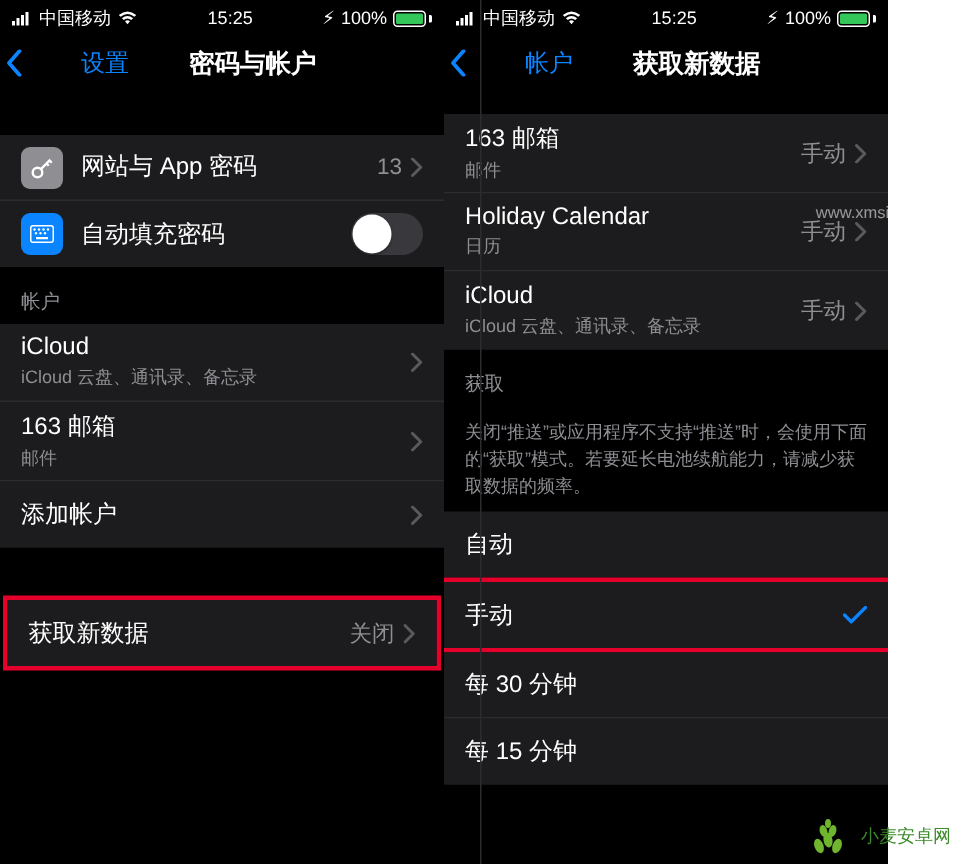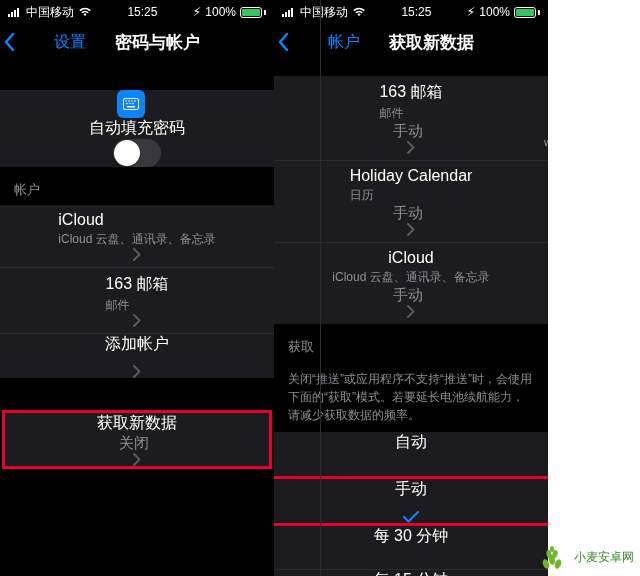--- a/index.html
+++ b/index.html
@@ -3,21 +3,21 @@
 <meta charset="utf-8">
 <style>
   * { margin: 0; padding: 0; box-sizing: border-box; }
   body {
     width: 640px; height: 576px;
     background: #fff;
     font-family: -apple-system, "PingFang SC", sans-serif;
     position: relative;
     overflow: hidden;
   }
-  .phones { display: flex; width: 548px; height: 576px; background:#f97316; }
+  .phones { display: flex; width: 592px; height: 576px; background:#f97316; }
   .phone { width: 320px; height: 576px; background: #000; color: #fff; overflow: hidden; position: relative; }
   
   .statusbar { display:flex; align-items:center; justify-content:space-between; padding:4px 8px 2px 8px; font-size:12px; height:22px; }
   .sb-left, .sb-right { display:flex; align-items:center; gap:4px; }
   .bars { width:14px; height:10px; position:relative; }
   .bars span { position:absolute; bottom:0; width:2px; background:#fff; }
   .bars span:nth-child(1){left:0;height:3px;}
   .bars span:nth-child(2){left:3px;height:5px;}
   .bars span:nth-child(3){left:6px;height:7px;}
   .bars span:nth-child(4){left:9px;height:9px;}
@@ -28,22 +28,22 @@
   .batt-tip { width:2px; height:5px; background:#fff; border-radius:0 1px 1px 0; }
 
   .nav { display:flex; align-items:center; height:40px; position:relative; }
   .nav-back { display:flex; align-items:center; color:#0a84ff; font-size:16px; padding-left:4px;gap:38px; }
   .nav-title { position:absolute; left:0; right:0; text-align:center; font-size:17px; font-weight:600; color:#fff; pointer-events:none;margin-left:41px; }
   .chev-left svg { width:12px; height:18px; display:block; }
 
   .group-gap { height:28px; }
   .group-gap-sm { height:14px; }
 
-  .cell { display:flex; align-items:center; padding:0 14px; background:#1c1c1e; border-bottom:1px solid #2c2c2e; min-height:44px;flex-direction:column; }
-  .cell:last-child { border-bottom:none;text-align:center; }
+  .cell { display:flex; align-items:center; padding:0 14px; background:#1c1c1e; border-bottom:1px solid #2c2c2e; min-height:44px; }
+  .cell:last-child { border-bottom:none; }
   .cell.two-line { padding-top:6px; padding-bottom:6px; min-height:52px; }
   .cell .icon-box { width:28px; height:28px; border-radius:6px; display:flex; align-items:center; justify-content:center; margin-right:12px; flex-shrink:0; }
   .cell .labels { flex:1; min-width:0; }
   .cell .title { font-size:16px; color:#fff; }
   .cell .subtitle { font-size:12px; color:#8e8e93; margin-top:2px; }
   .cell .detail { font-size:15px; color:#8e8e93; margin-right:6px; }
   .cell .chev { flex-shrink:0; }
   .chev svg { width:8px; height:13px; display:block; }
 
   .section-header { font-size:13px; color:#8e8e93; padding:14px 14px 6px 14px; }
@@ -109,20 +109,37 @@
             </svg>
           </span>
         <span>设置</span>
       </div>
       <div class="nav-title">密码与帐户</div>
     </div>
 
     <div class="group-gap"></div>
 
     <div class="group">
+      <div class="cell">
+        <span class="icon-box" style="background:#8e8e93">
+            <svg width="16" height="16" viewBox="0 0 16 16">
+              <circle cx="5" cy="11" r="3.2" fill="none" stroke="#fff" stroke-width="1.6"></circle>
+              <path d="M7.3 8.7 L13 3 L14.5 4.5 M11 5 L12.5 6.5" stroke="#fff" stroke-width="1.6" fill="none"></path>
+            </svg>
+          </span>
+        <div class="labels">
+            <div class="title">网站与 App 密码</div>
+          </div>
+        <span class="detail">13</span>
+        <span class="chev">
+            <svg viewBox="0 0 8 13">
+              <path d="M1 1 L6.5 6.5 L1 12" stroke="#5a5a5e" stroke-width="2" fill="none" stroke-linecap="round" stroke-linejoin="round"></path>
+            </svg>
+          </span>
+      </div>
       <div class="cell">
         <span class="icon-box" style="background:#0a84ff">
             <svg width="16" height="12" viewBox="0 0 16 12">
               <rect x="0.5" y="0.5" width="15" height="11" rx="1.5" fill="none" stroke="#fff"></rect>
               <rect x="4" y="8" width="8" height="1.5" fill="#fff"></rect>
               <circle cx="3" cy="3" r="0.8" fill="#fff"></circle>
               <circle cx="6" cy="3" r="0.8" fill="#fff"></circle>
               <circle cx="9" cy="3" r="0.8" fill="#fff"></circle>
               <circle cx="12" cy="3" r="0.8" fill="#fff"></circle>
               <circle cx="4" cy="5.5" r="0.8" fill="#fff"></circle>

